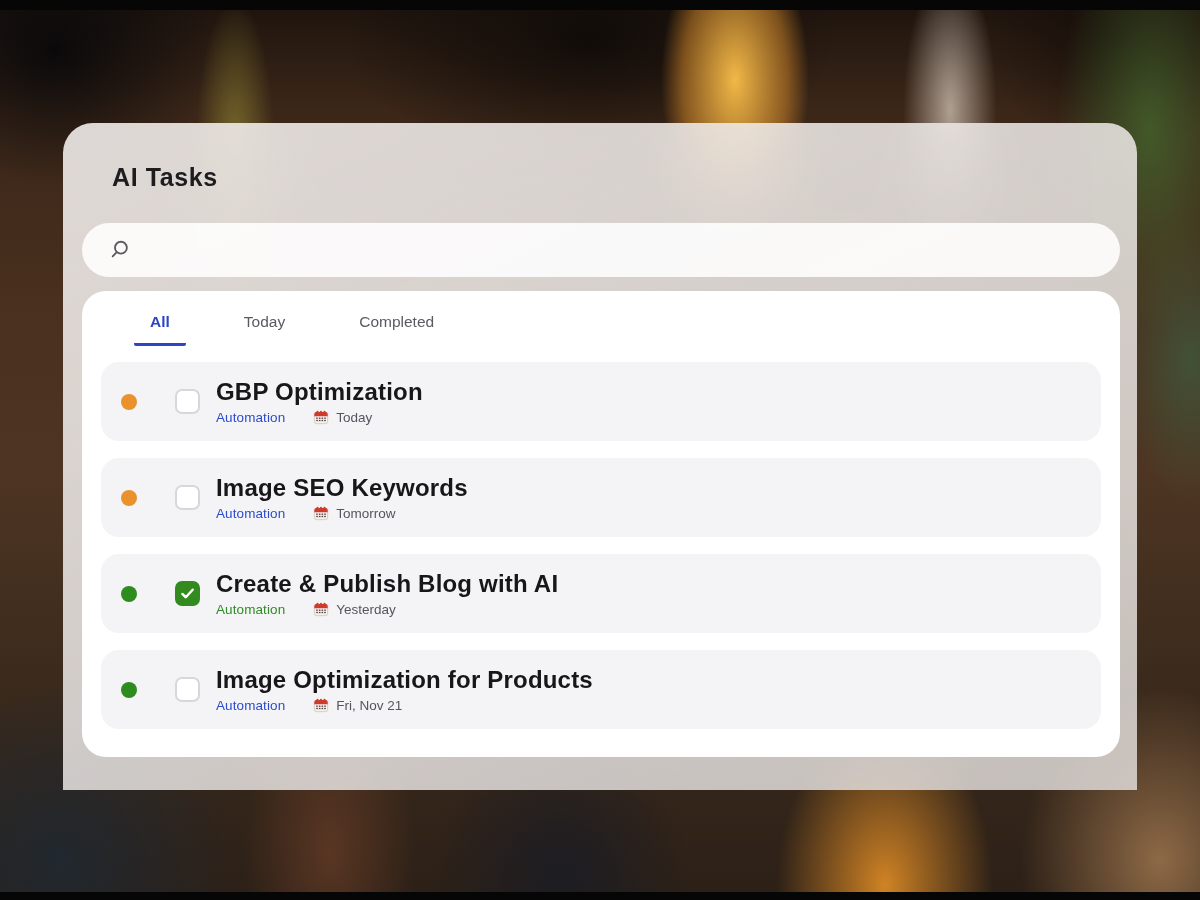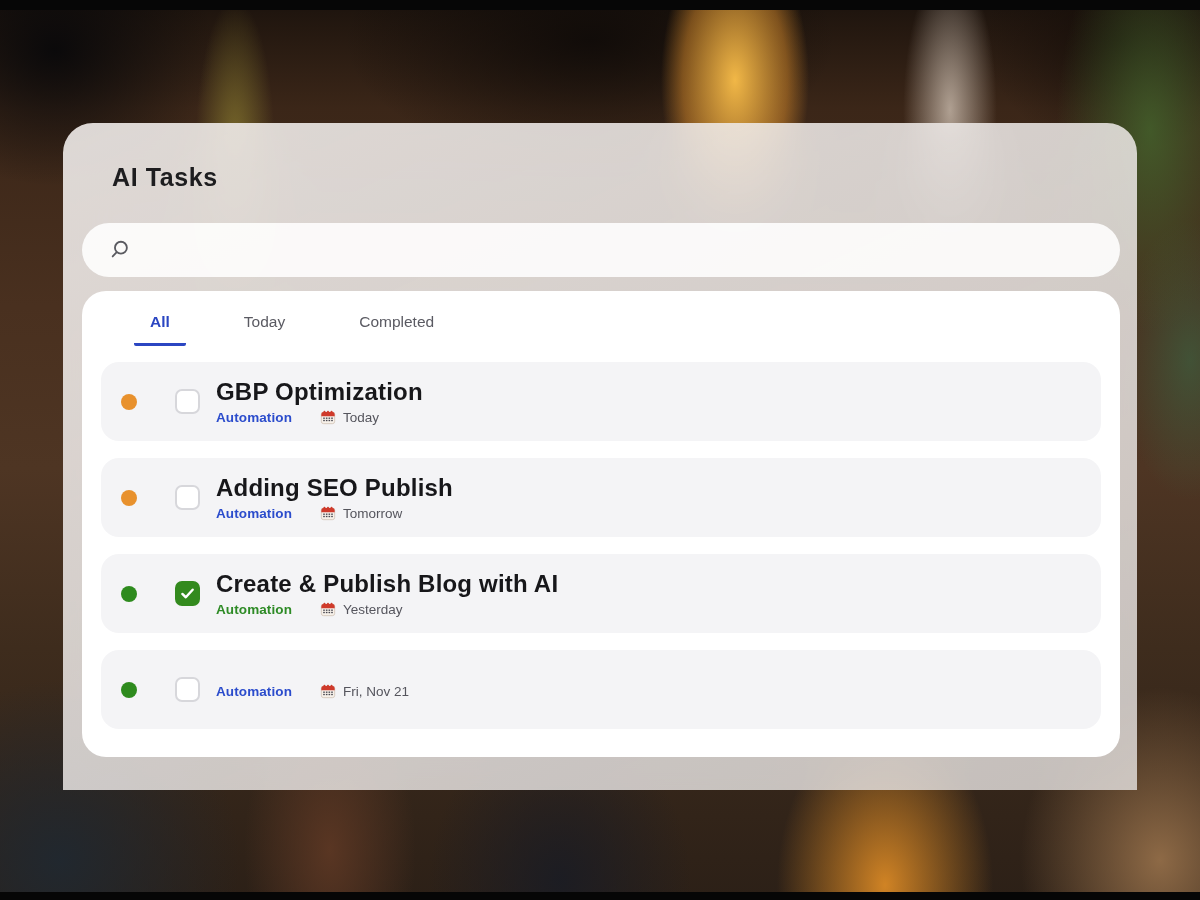--- a/index.html
+++ b/index.html
@@ -74,21 +74,21 @@
   .checkbox {
     width:25px; height:25px; border-radius:7px; border:2px solid #d7d7db; background:#fff;
     margin-left:38px; flex:0 0 auto; display:flex; align-items:center; justify-content:center; cursor:pointer;
   }
   .checkbox.checked { background:#338a1e; border-color:#338a1e; }
   .checkbox svg { display:none; }
   .checkbox.checked svg { display:block; }
   .task-text { margin-left:16px; }
   .task-title { font-size:24px; font-weight:600; color:#17171a; letter-spacing:0.2px; }
   .task-meta { display:flex; align-items:center; margin-top:3px; }
-  .task-category { font-size:13.5px; font-weight:700; letter-spacing:0.1px; cursor:pointer; }
+  .task-category { font-size:13.5px; font-weight:400; letter-spacing:0.1px; cursor:pointer; }
   .calendar-icon { margin-left:28px; display:flex; }
   .task-due { font-size:13.5px; font-weight:500; color:#55555d; margin-left:7px; }
 </style>
 </head>
 <body>
 
 <div class="bg"></div>
 <div class="strip top"></div>
 <div class="strip bottom"></div>
 
@@ -147,21 +147,21 @@
           </div>
         </span>
       </div>
 
       <div class="task-row">
         <span class="status-dot" style="background: rgb(232, 145, 45);"></span>
         <span class="checkbox">
           
         </span>
         <span class="task-text">
-          <div class="task-title">Adding SEO Publish</div>
+          <div class="task-title">Image SEO Keywords</div>
           <div class="task-meta">
             <span class="task-category" style="color: rgb(43, 76, 204);">Automation</span>
             <span class="calendar-icon">
               <svg width="16" height="16" viewBox="0 0 18 18">
                   <rect x="1.5" y="3.5" width="15" height="13" rx="2.5" fill="#f7f1ea" stroke="#c7b5a4" stroke-width="0.7"></rect>
                   <path d="M1.5 6 a2.5 2.5 0 0 1 2.5-2.5 h10 a2.5 2.5 0 0 1 2.5 2.5 v2.2 h-15 z" fill="#cf3a2b"></path>
                   <circle cx="5" cy="3.2" r="1.1" fill="#cf3a2b"></circle>
                   <circle cx="9" cy="3.2" r="1.1" fill="#cf3a2b"></circle>
                   <circle cx="13" cy="3.2" r="1.1" fill="#cf3a2b"></circle>
                   <g fill="#474750">
@@ -215,20 +215,21 @@
           </div>
         </span>
       </div>
 
       <div class="task-row">
         <span class="status-dot" style="background: rgb(46, 139, 30);"></span>
         <span class="checkbox">
           
         </span>
         <span class="task-text">
+          <div class="task-title">Image Optimization for Products</div>
           <div class="task-meta">
             <span class="task-category" style="color: rgb(43, 76, 204);">Automation</span>
             <span class="calendar-icon">
               <svg width="16" height="16" viewBox="0 0 18 18">
                   <rect x="1.5" y="3.5" width="15" height="13" rx="2.5" fill="#f7f1ea" stroke="#c7b5a4" stroke-width="0.7"></rect>
                   <path d="M1.5 6 a2.5 2.5 0 0 1 2.5-2.5 h10 a2.5 2.5 0 0 1 2.5 2.5 v2.2 h-15 z" fill="#cf3a2b"></path>
                   <circle cx="5" cy="3.2" r="1.1" fill="#cf3a2b"></circle>
                   <circle cx="9" cy="3.2" r="1.1" fill="#cf3a2b"></circle>
                   <circle cx="13" cy="3.2" r="1.1" fill="#cf3a2b"></circle>
                   <g fill="#474750">

